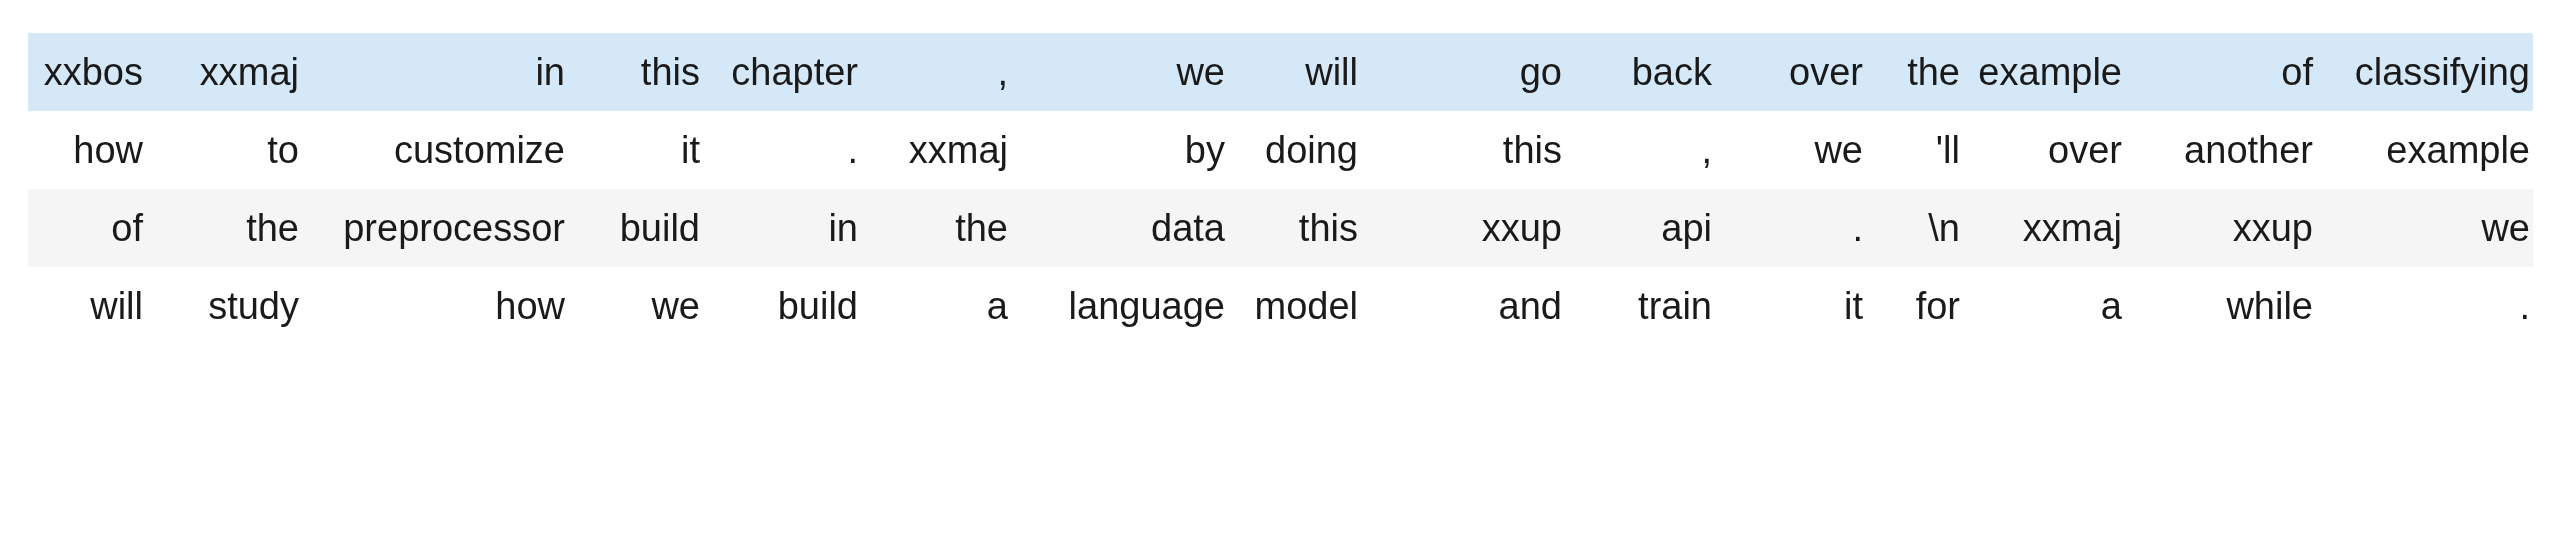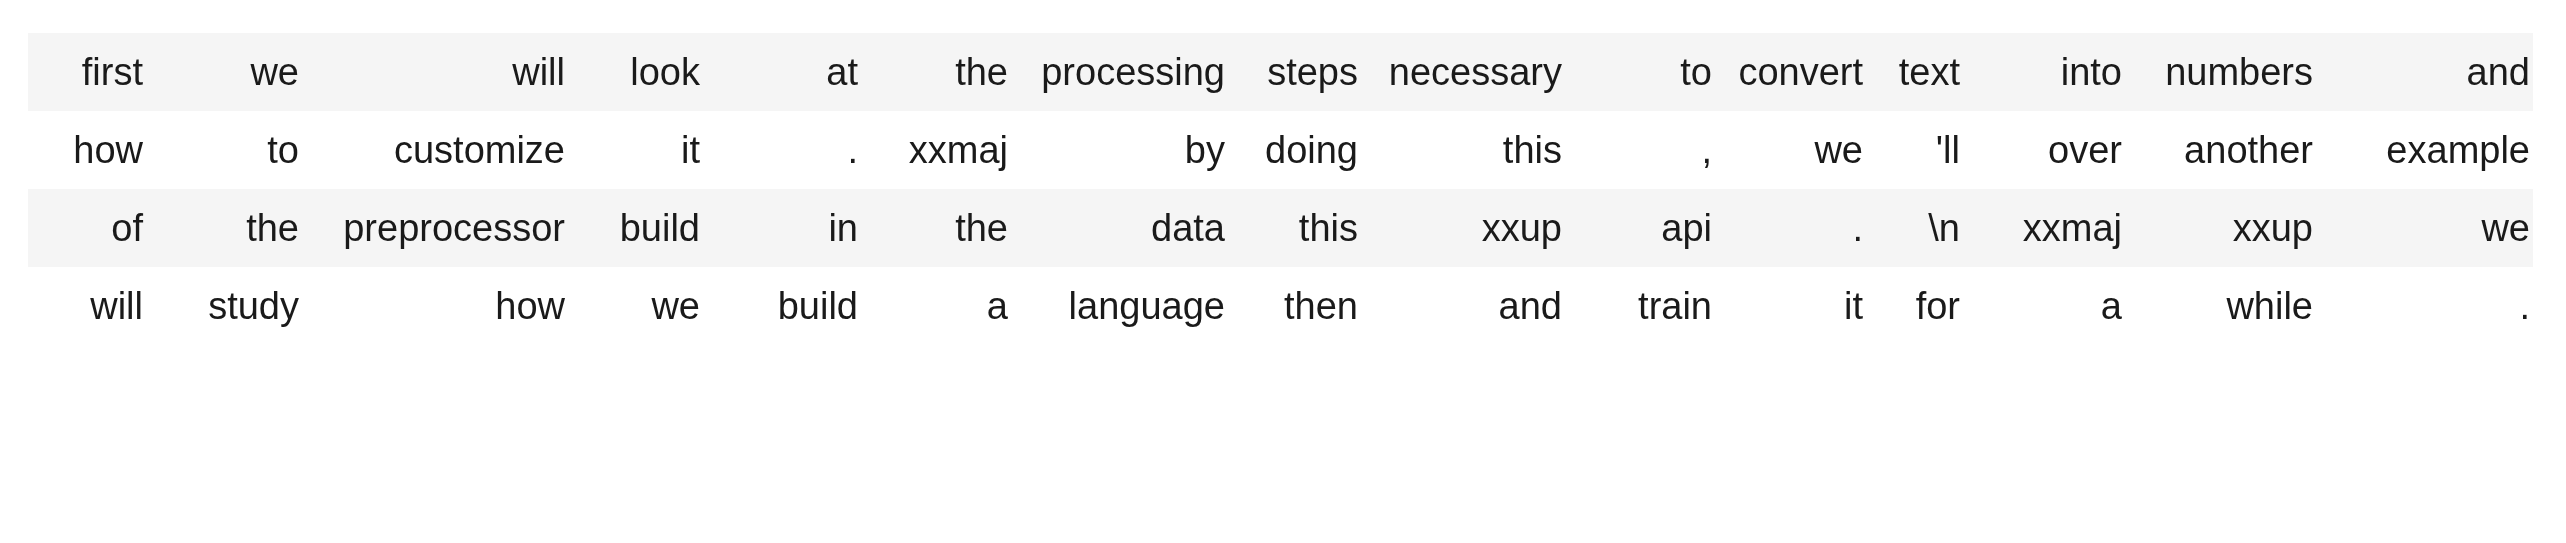--- a/index.html
+++ b/index.html
@@ -53,36 +53,36 @@
         <col style="width:133px">
         <col style="width:204px">
       <col style="width:150px">
         <col style="width:151px">
         <col style="width:97px">
       <col style="width:162px">
         <col style="width:191px">
         <col style="width:217px">
     </colgroup>
     <tbody id="token-body">
-        <tr>
-          <td>first</td>
+        <tr class="highlight">
+          <td>xxbos</td>
+          <td>xxmaj</td>
+          <td>in</td>
+          <td>this</td>
+          <td>chapter</td>
+          <td>,</td>
           <td>we</td>
           <td>will</td>
-          <td>look</td>
-          <td>at</td>
+          <td>go</td>
+          <td>back</td>
+          <td>over</td>
           <td>the</td>
-          <td>processing</td>
-          <td>steps</td>
-          <td>necessary</td>
-          <td>to</td>
-          <td>convert</td>
-          <td>text</td>
-          <td>into</td>
-          <td>numbers</td>
-          <td>and</td>
+          <td>example</td>
+          <td>of</td>
+          <td>classifying</td>
         </tr>
         <tr>
           <td>how</td>
           <td>to</td>
           <td>customize</td>
           <td>it</td>
           <td>.</td>
           <td>xxmaj</td>
           <td>by</td>
           <td>doing</td>
@@ -112,21 +112,21 @@
           <td>we</td>
         </tr>
         <tr>
           <td>will</td>
           <td>study</td>
           <td>how</td>
           <td>we</td>
           <td>build</td>
           <td>a</td>
           <td>language</td>
-          <td>then</td>
+          <td>model</td>
           <td>and</td>
           <td>train</td>
           <td>it</td>
           <td>for</td>
           <td>a</td>
           <td>while</td>
           <td>.</td>
         </tr>
       </tbody>
   </table>

